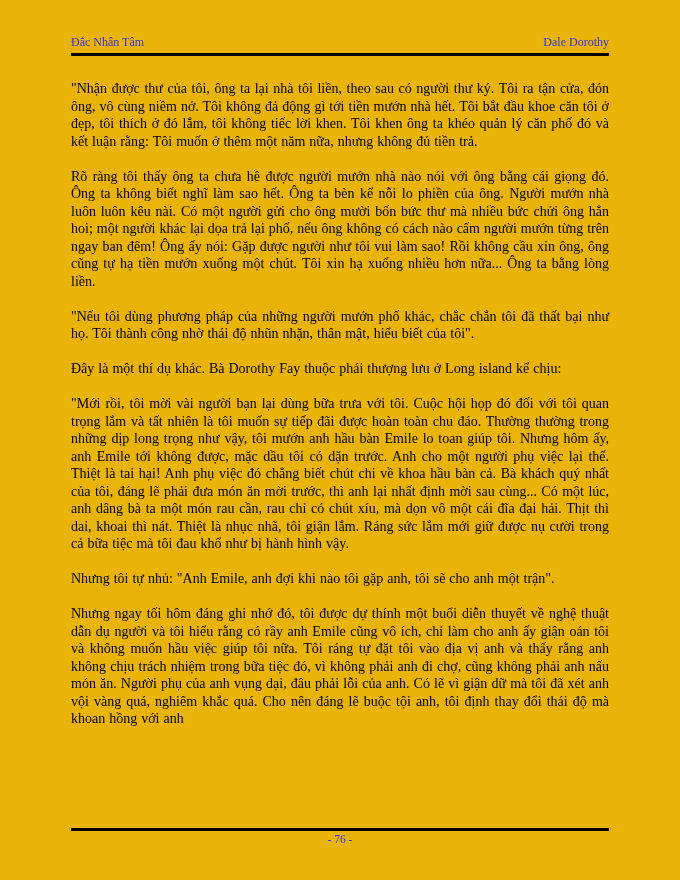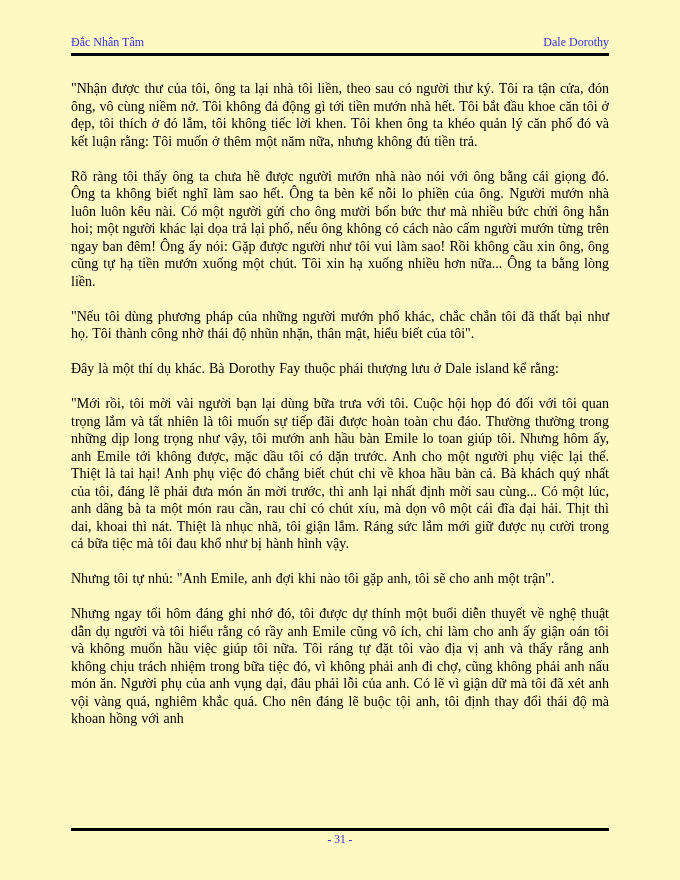--- a/index.html
+++ b/index.html
@@ -1,21 +1,21 @@
 <!DOCTYPE html>
 <html><head>
 <meta charset="utf-8">
 <style>
   * { margin: 0; padding: 0; box-sizing: border-box; }
   html, body { background: #ffffff; }
   .page {
     position: relative;
     width: 680px;
     height: 880px;
-    background: #fef9c3;
+    background: #eab308;
     font-family: "Liberation Serif", "DejaVu Serif", serif;
     overflow: hidden;
   }
   .column {
     width: 538px;
     margin: 0 auto;
   }
   .header-row {
     display: flex;
     justify-content: space-between;
@@ -66,24 +66,24 @@
       <span>Đắc Nhân Tâm</span>
       <span>Dale Dorothy</span>
     </div>
     <div class="header-rule"></div>
   </div>
 
   <div class="column body-text">
     <p>"Nhận được thư của tôi, ông ta lại nhà tôi liền, theo sau có người thư ký. Tôi ra tận cửa, đón ông, vô cùng niềm nở. Tôi không đả động gì tới tiền mướn nhà hết. Tôi bắt đầu khoe căn tôi ở đẹp, tôi thích ở đó lắm, tôi không tiếc lời khen. Tôi khen ông ta khéo quản lý căn phố đó và kết luận rằng: Tôi muốn ở thêm một năm nữa, nhưng không đủ tiền trả.</p>
     <p>Rõ ràng tôi thấy ông ta chưa hề được người mướn nhà nào nói với ông bằng cái giọng đó. Ông ta không biết nghĩ làm sao hết. Ông ta bèn kể nỗi lo phiền của ông. Người mướn nhà luôn luôn kêu nài. Có một người gửi cho ông mười bốn bức thư mà nhiều bức chửi ông hẳn hoi; một người khác lại dọa trả lại phố, nếu ông không có cách nào cấm người mướn từng trên ngay ban đêm! Ông ấy nói: Gặp được người như tôi vui làm sao! Rồi không cầu xin ông, ông cũng tự hạ tiền mướn xuống một chút. Tôi xin hạ xuống nhiều hơn nữa... Ông ta bằng lòng liền.</p>
     <p>"Nếu tôi dùng phương pháp của những người mướn phố khác, chắc chắn tôi đã thất bại như họ. Tôi thành công nhờ thái độ nhũn nhặn, thân mật, hiểu biết của tôi".</p>
-    <p>Đây là một thí dụ khác. Bà Dorothy Fay thuộc phái thượng lưu ở Dale island kể rằng:</p>
+    <p>Đây là một thí dụ khác. Bà Dorothy Fay thuộc phái thượng lưu ở Long island kể chịu:</p>
     <p>"Mới rồi, tôi mời vài người bạn lại dùng bữa trưa với tôi. Cuộc hội họp đó đối với tôi quan trọng lắm và tất nhiên là tôi muốn sự tiếp đãi được hoàn toàn chu đáo. Thường thường trong những dịp long trọng như vậy, tôi mướn anh hầu bàn Emile lo toan giúp tôi. Nhưng hôm ấy, anh Emile tới không được, mặc dầu tôi có dặn trước. Anh cho một người phụ việc lại thế. Thiệt là tai hại! Anh phụ việc đó chẳng biết chút chi về khoa hầu bàn cả. Bà khách quý nhất của tôi, đáng lẽ phải đưa món ăn mời trước, thì anh lại nhất định mời sau cùng... Có một lúc, anh dâng bà ta một món rau cần, rau chỉ có chút xíu, mà dọn vô một cái đĩa đại hải. Thịt thì dai, khoai thì nát. Thiệt là nhục nhã, tôi giận lắm. Ráng sức lắm mới giữ được nụ cười trong cả bữa tiệc mà tôi đau khổ như bị hành hình vậy.</p>
     <p>Nhưng tôi tự nhủ: "Anh Emile, anh đợi khi nào tôi gặp anh, tôi sẽ cho anh một trận".</p>
     <p>Nhưng ngay tối hôm đáng ghi nhớ đó, tôi được dự thính một buổi diễn thuyết về nghệ thuật dẫn dụ người và tôi hiểu rằng có rầy anh Emile cũng vô ích, chỉ làm cho anh ấy giận oán tôi và không muốn hầu việc giúp tôi nữa. Tôi ráng tự đặt tôi vào địa vị anh và thấy rằng anh không chịu trách nhiệm trong bữa tiệc đó, vì không phải anh đi chợ, cũng không phải anh nấu món ăn. Người phụ của anh vụng dại, đâu phải lỗi của anh. Có lẽ vì giận dữ mà tôi đã xét anh vội vàng quá, nghiêm khắc quá. Cho nên đáng lẽ buộc tội anh, tôi định thay đổi thái độ mà khoan hồng với anh</p>
   </div>
 
   <div class="footer">
     <div class="footer-rule"></div>
-    <div class="page-number">- 31 -</div>
+    <div class="page-number">- 76 -</div>
   </div>
 
 </div>
 
 </body></html>

